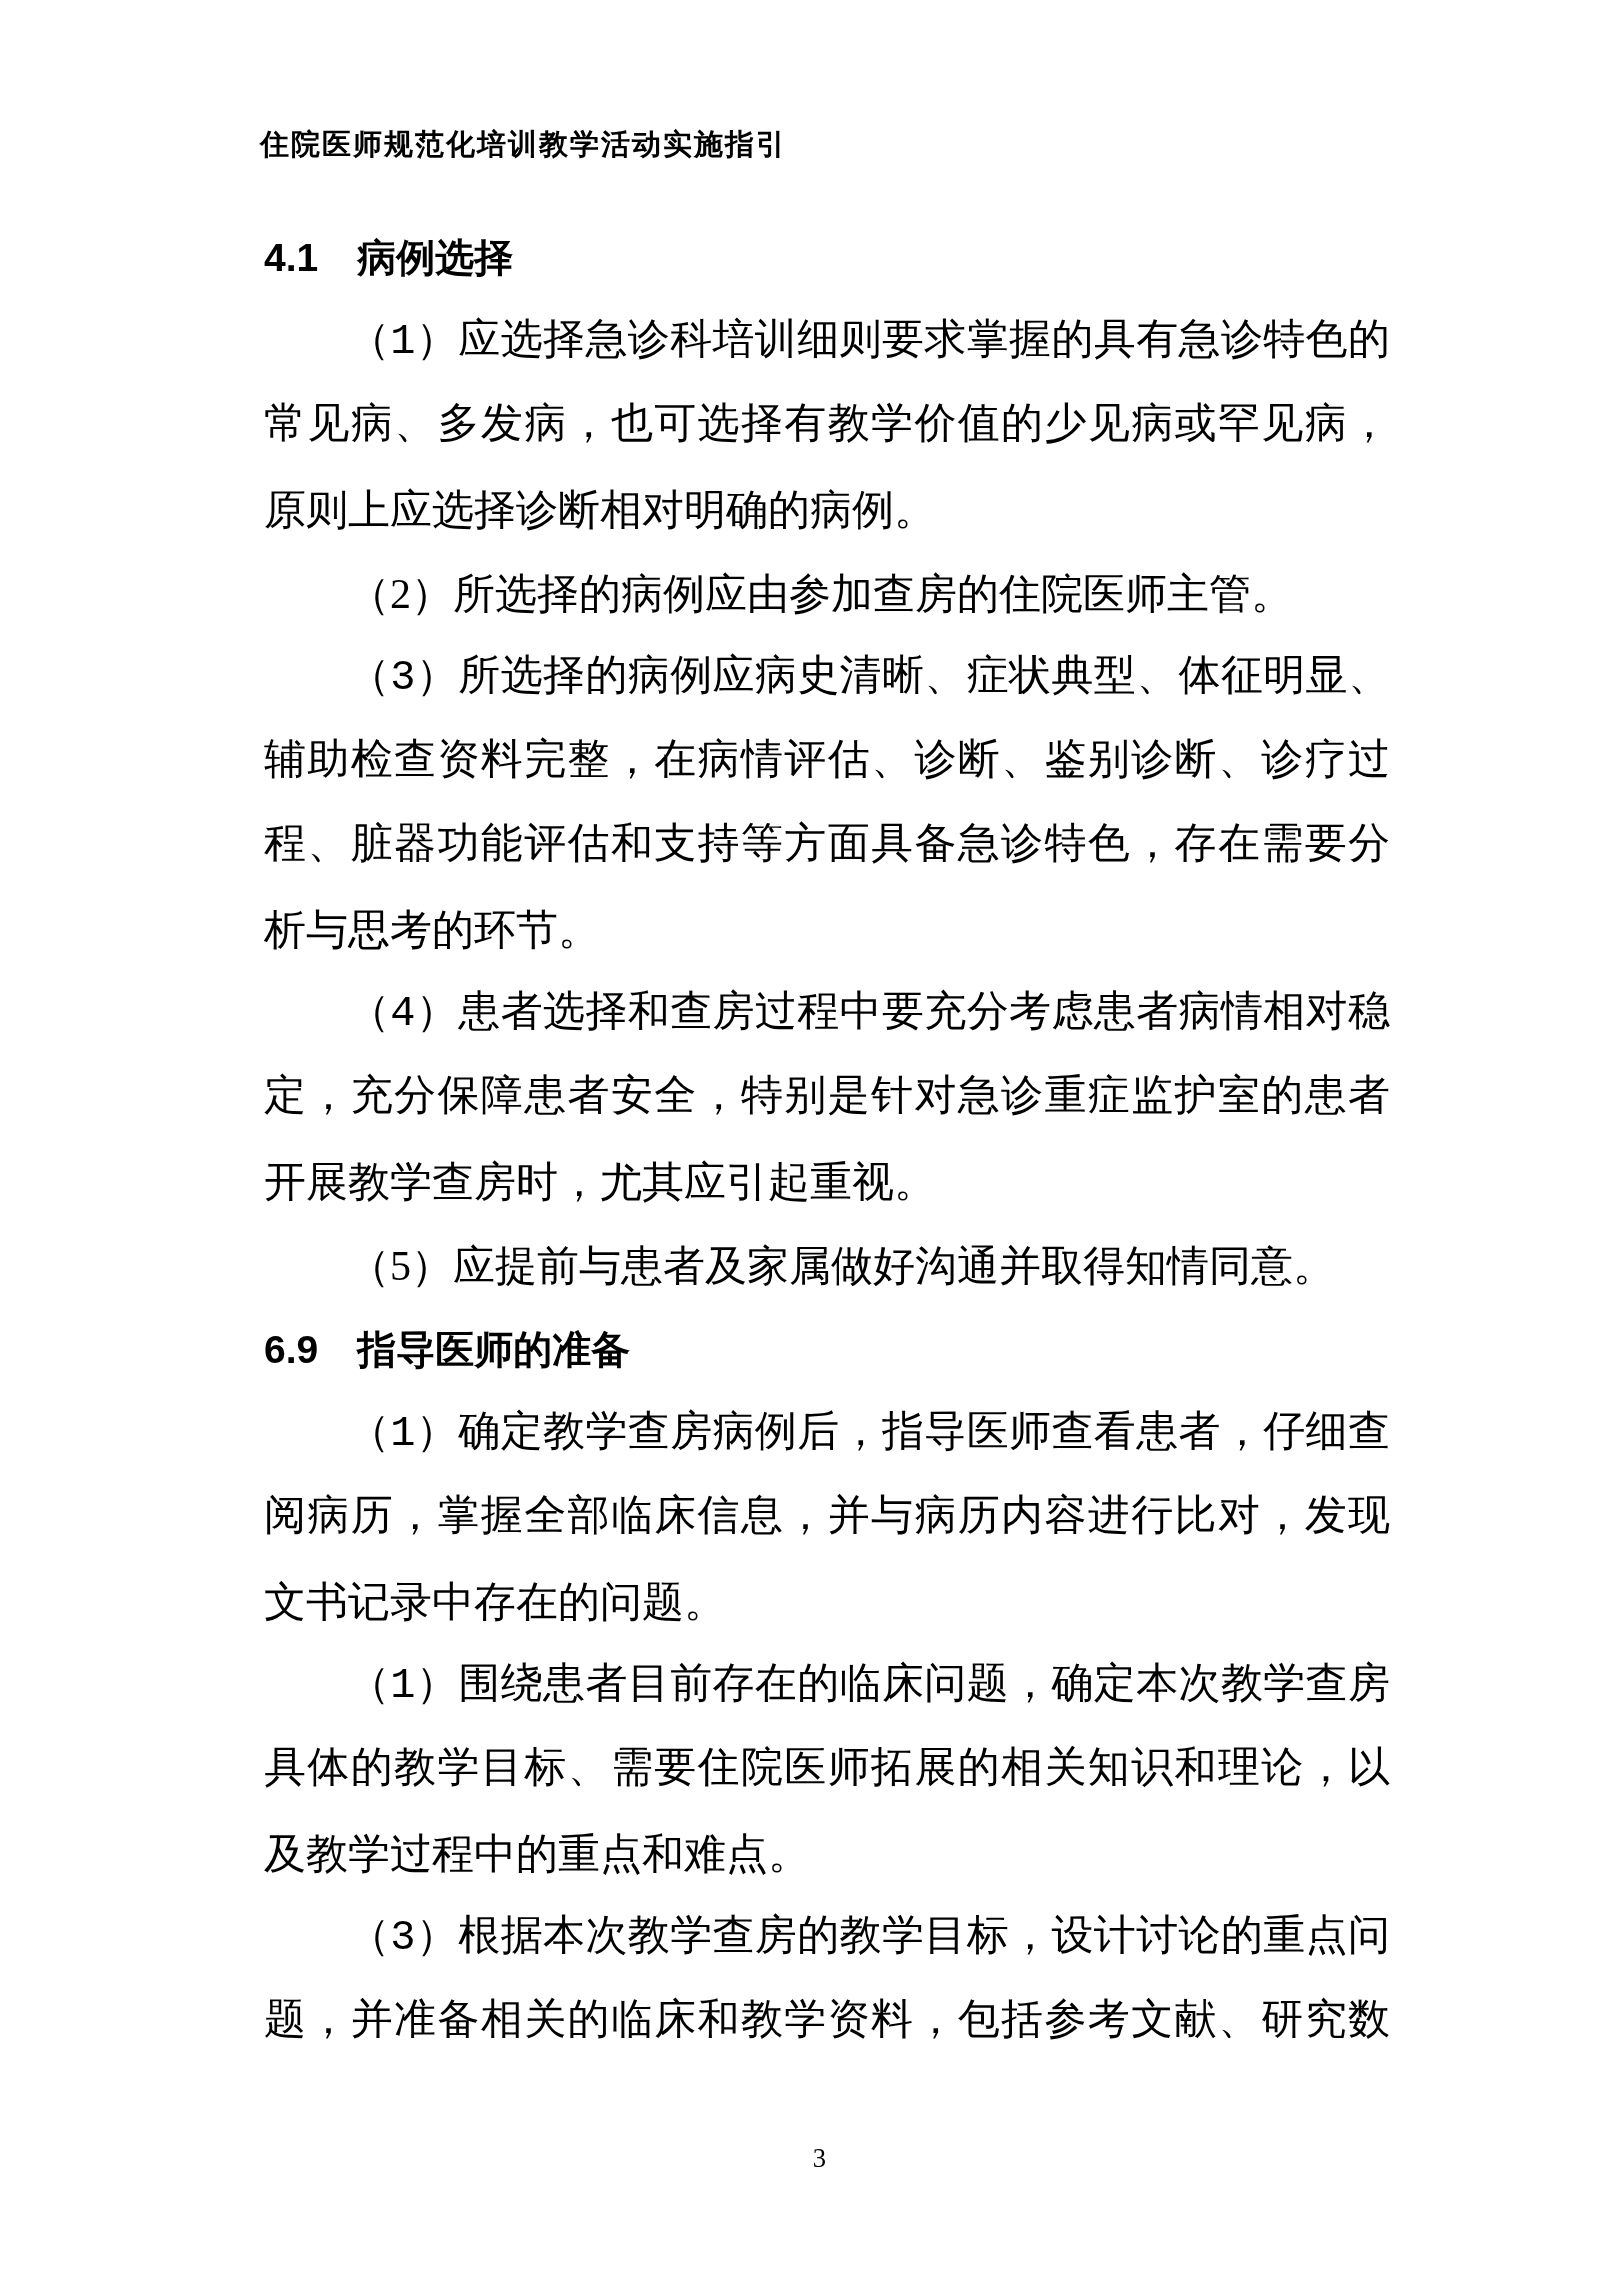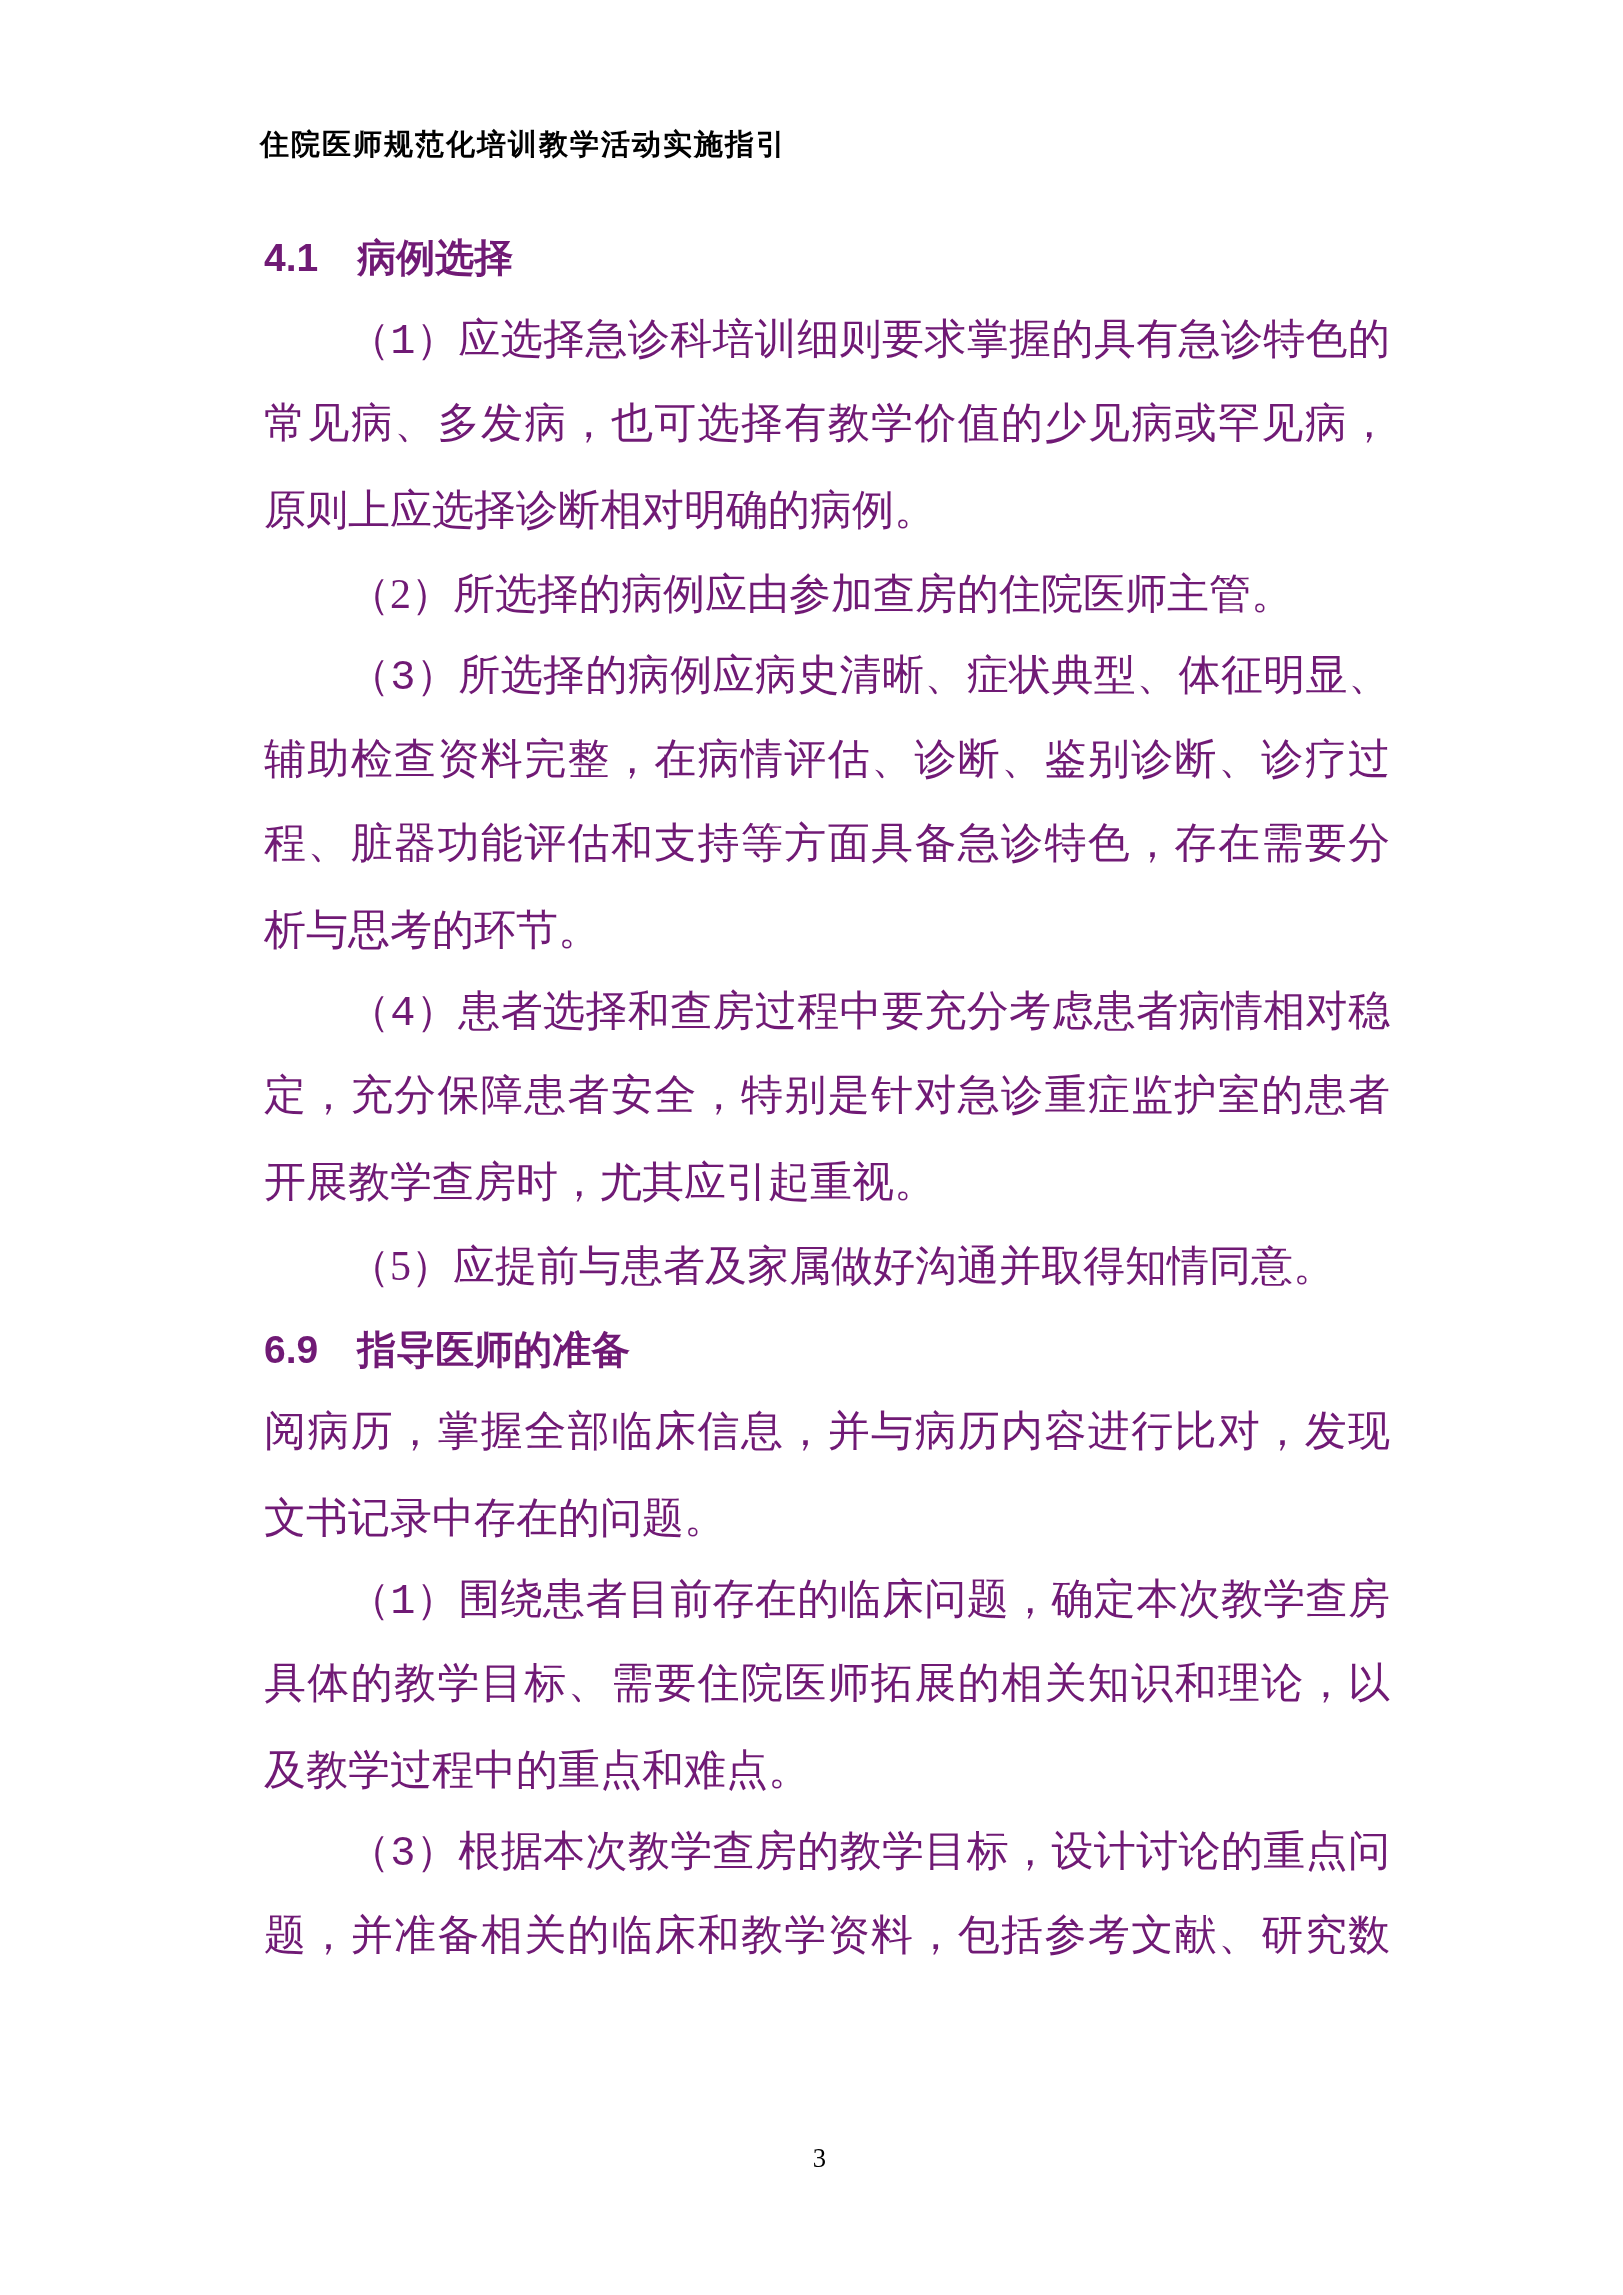--- a/index.html
+++ b/index.html
@@ -30,21 +30,21 @@
     position: absolute;
     top: 200px;
     left: 248px;
     width: 1142px;
   }
   .line {
     height: 84px;
     line-height: 84px;
     font-size: 42px;
     font-family: "Liberation Serif", serif;
-    color: #701a75;
+    color: #000000;
   }
   .line.indent { text-indent: 2em; }
   .line.fill {
     text-align: justify;
     text-align-last: justify;
     font-family: Liberation Mono, monospace;
   }
   .line.heading {
     font-size: 39px;
     font-weight: bold;
@@ -75,20 +75,21 @@
       <div class="line indent">（2）所选择的病例应由参加查房的住院医师主管。</div>
       <div class="line indent fill">（3）所选择的病例应病史清晰、症状典型、体征明显、</div>
       <div class="line fill">辅助检查资料完整，在病情评估、诊断、鉴别诊断、诊疗过</div>
       <div class="line fill">程、脏器功能评估和支持等方面具备急诊特色，存在需要分</div>
       <div class="line">析与思考的环节。</div>
       <div class="line indent fill">（4）患者选择和查房过程中要充分考虑患者病情相对稳</div>
       <div class="line fill">定，充分保障患者安全，特别是针对急诊重症监护室的患者</div>
       <div class="line">开展教学查房时，尤其应引起重视。</div>
       <div class="line indent">（5）应提前与患者及家属做好沟通并取得知情同意。</div>
       <div class="line heading">6.9　指导医师的准备</div>
+      <div class="line indent fill">（1）确定教学查房病例后，指导医师查看患者，仔细查</div>
       <div class="line fill">阅病历，掌握全部临床信息，并与病历内容进行比对，发现</div>
       <div class="line">文书记录中存在的问题。</div>
       <div class="line indent fill">（1）围绕患者目前存在的临床问题，确定本次教学查房</div>
       <div class="line fill">具体的教学目标、需要住院医师拓展的相关知识和理论，以</div>
       <div class="line">及教学过程中的重点和难点。</div>
       <div class="line indent fill">（3）根据本次教学查房的教学目标，设计讨论的重点问</div>
       <div class="line fill">题，并准备相关的临床和教学资料，包括参考文献、研究数</div>
     </div>
 
   <div class="page-footer">3</div>

